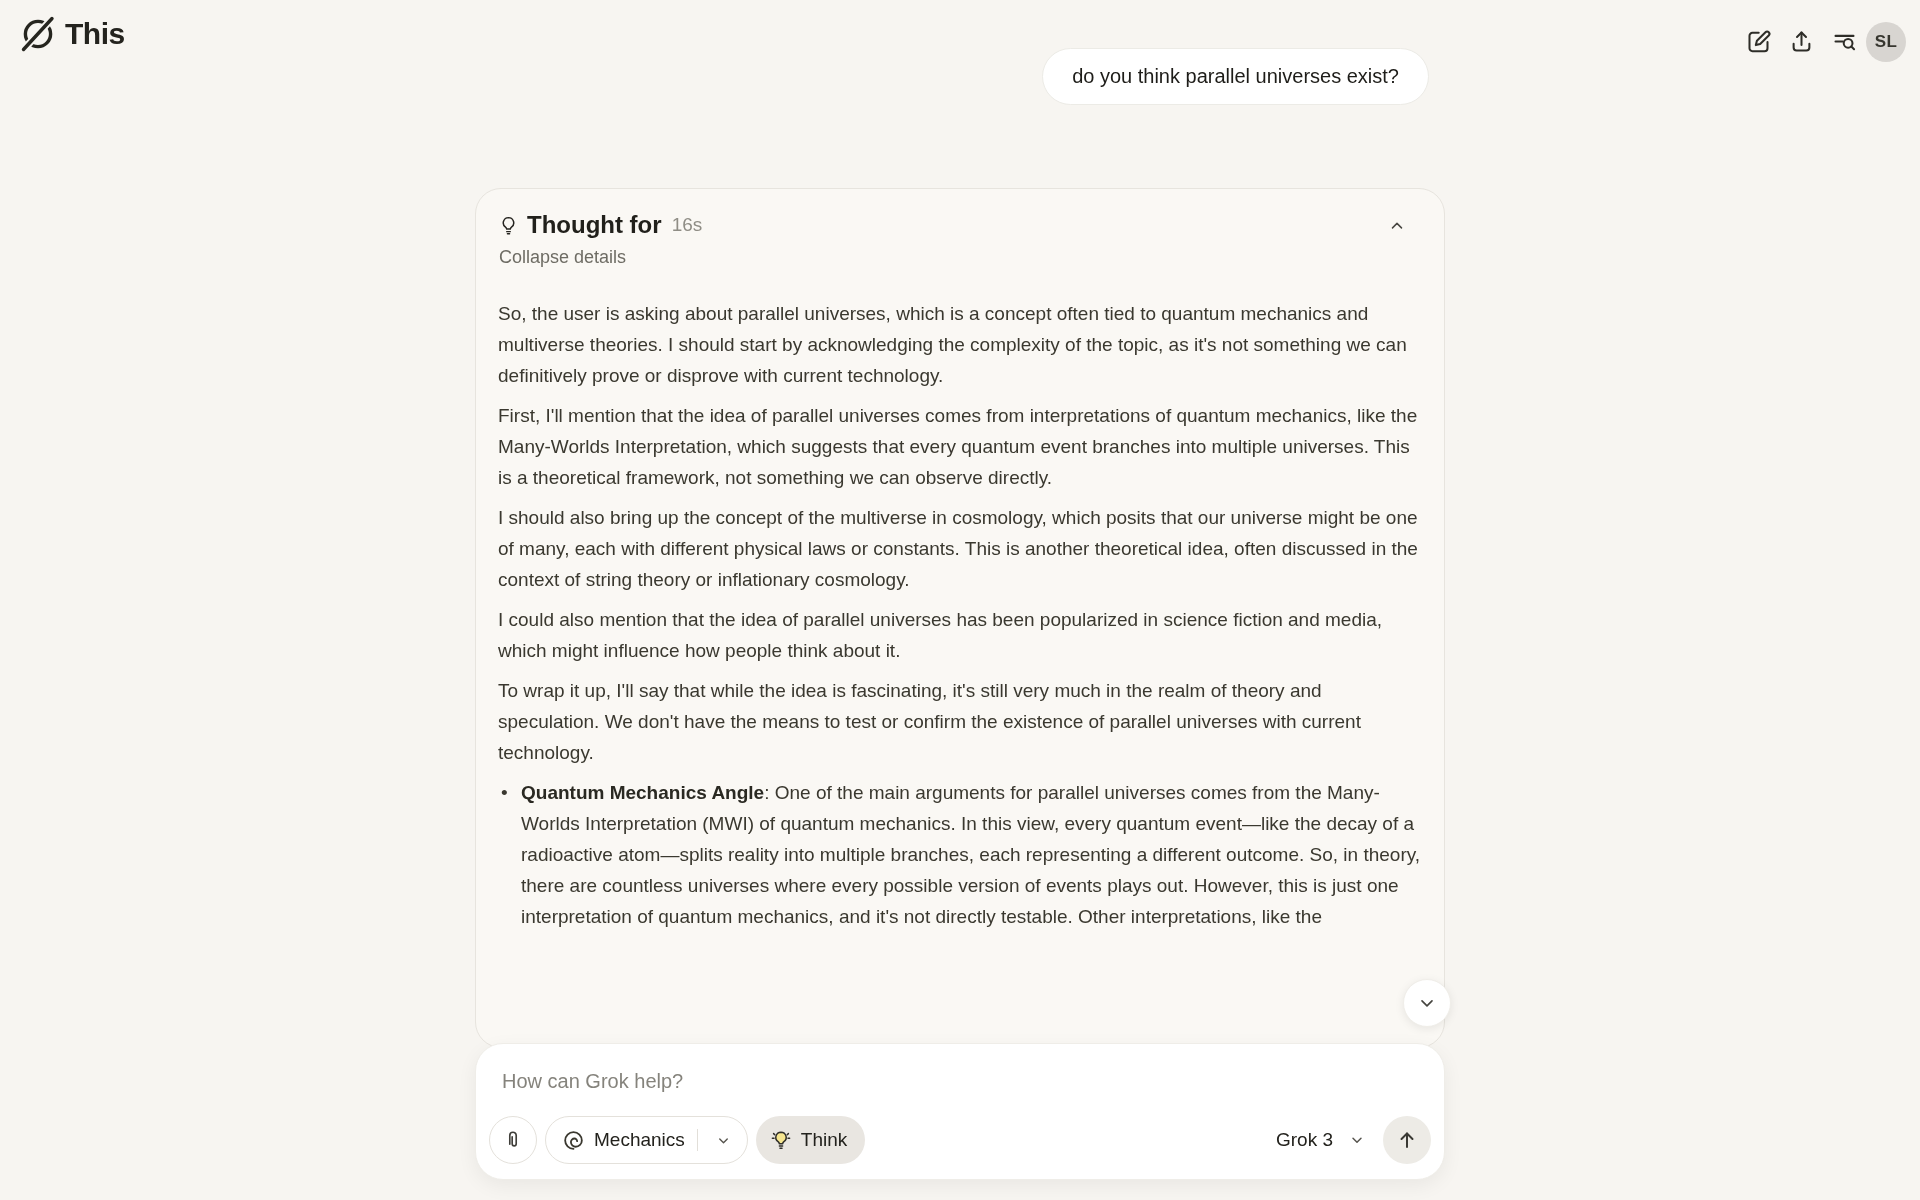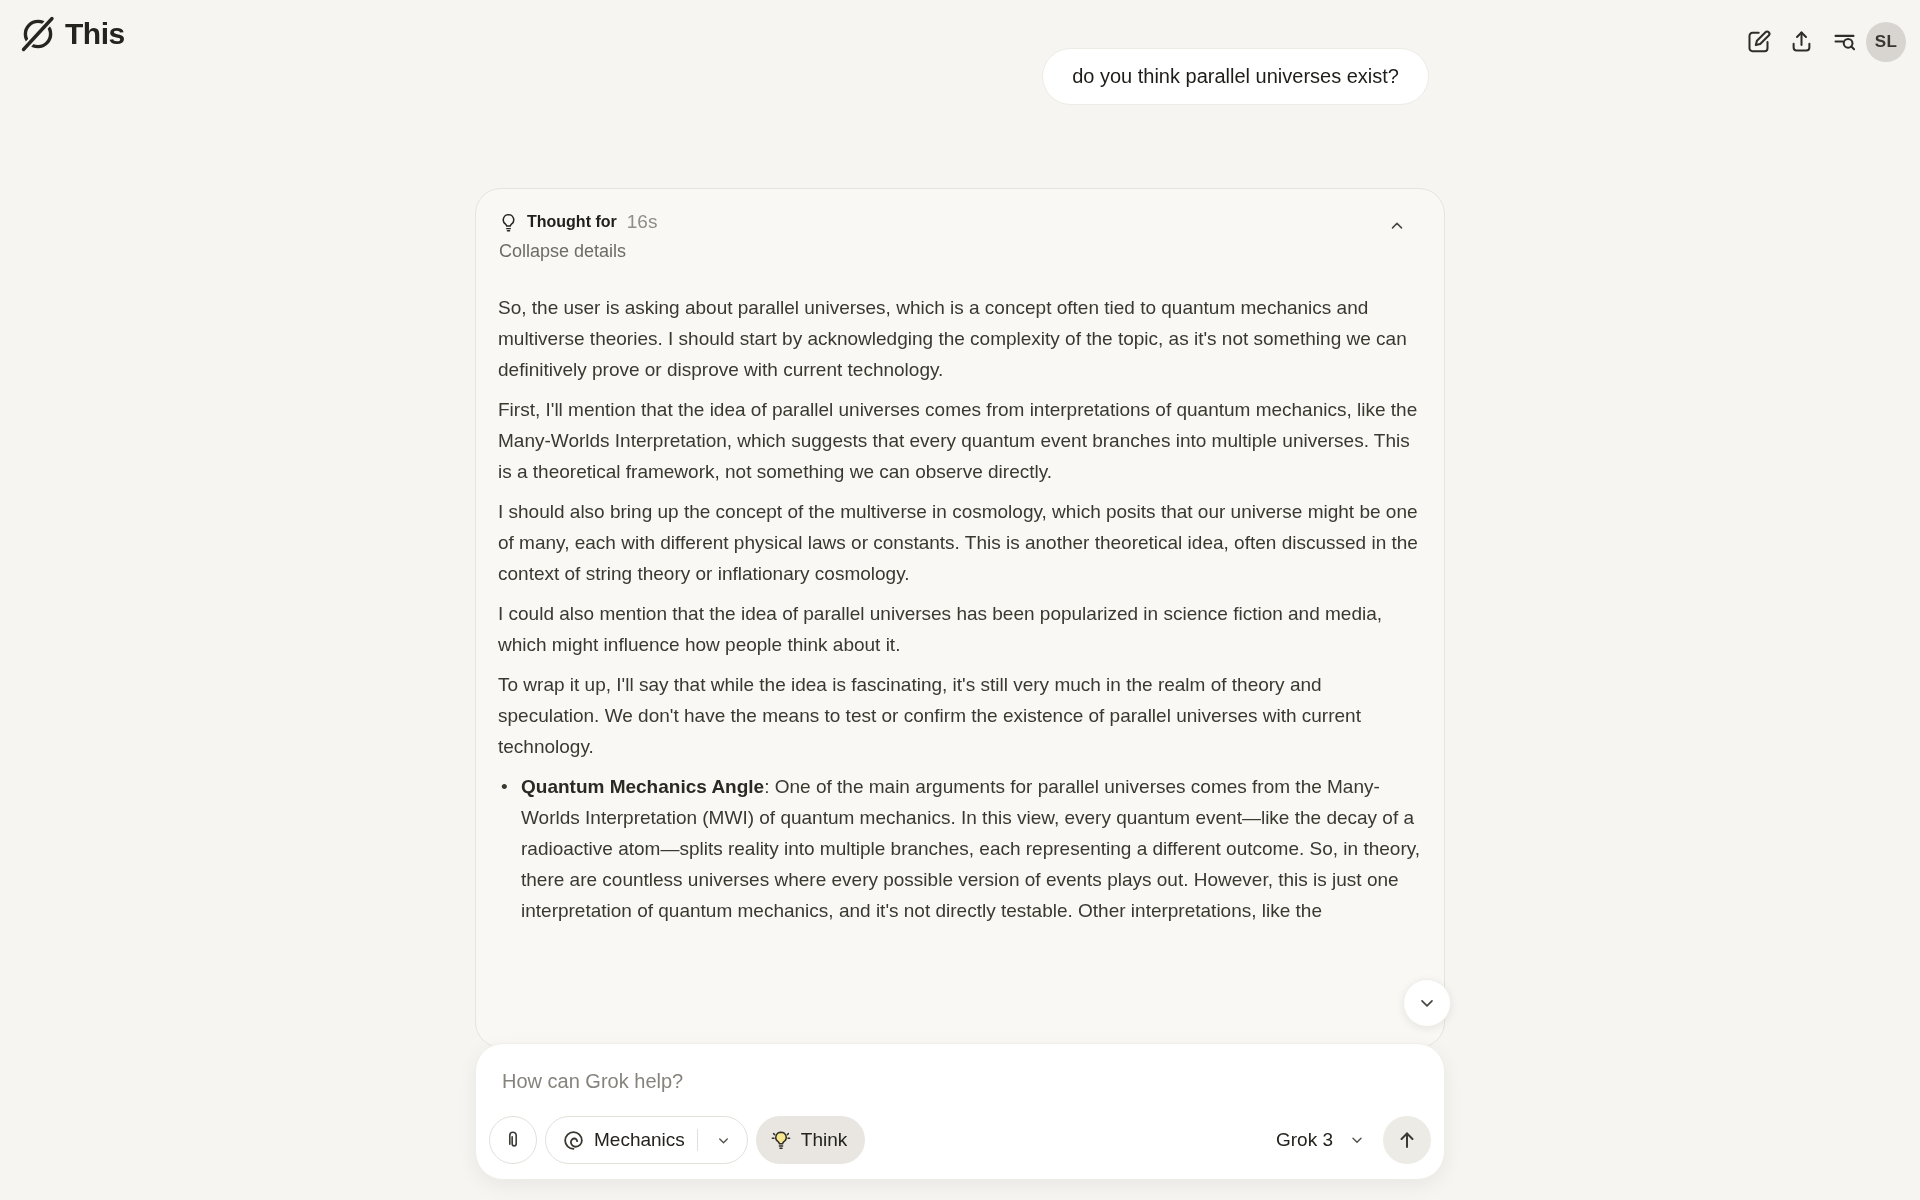--- a/index.html
+++ b/index.html
@@ -47,21 +47,21 @@
     padding:16px 29px; font-size:20px; color:#1e1d19; white-space:nowrap;
   }
 
   .thought-panel {
     position:absolute; left:0; top:188px; width:970px; height:860px;
     background:#faf8f4; border:1px solid #e7e4de; border-radius:26px;
     padding:22px 22px 0 22px; overflow:hidden;
   }
   .thought-header { display:flex; align-items:center; gap:8px; position:relative; }
   .bulb-outline { color:#25241f; }
-  .t-title { font-size:16px; font-weight:700; color:#21201b; }
+  .t-title { font-size:24px; font-weight:700; color:#21201b; }
   .t-duration { font-size:19px; color:#8f8d85; margin-left:2px; }
   .collapse-chevron {
     position:absolute; right:8px; top:0;
     width:34px; height:30px; border:none; background:transparent;
     display:flex; align-items:center; justify-content:center;
     color:#4a4944; cursor:pointer;
   }
   .collapse-link {
     display:block; margin:8px 0 0 1px; border:none; background:transparent;
     font-family:inherit; font-size:18px; color:#6e6c64; cursor:pointer; text-align:left;

